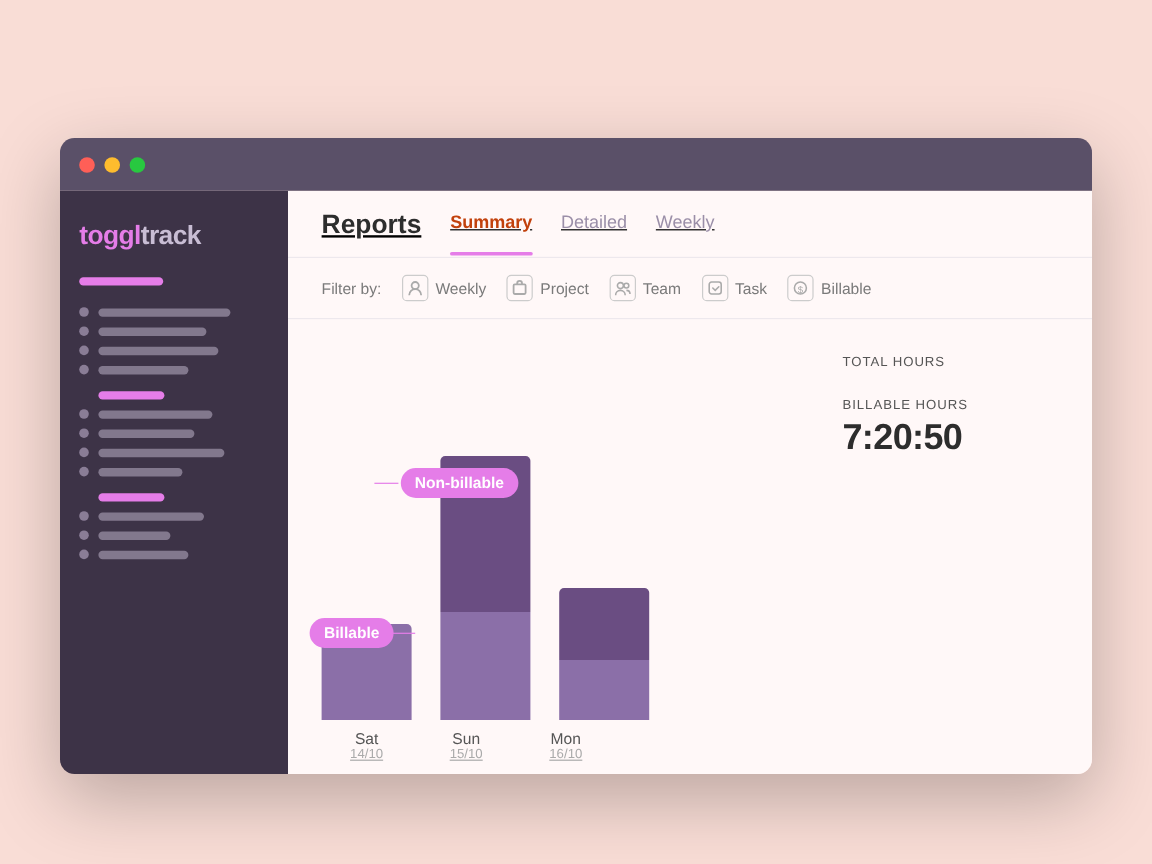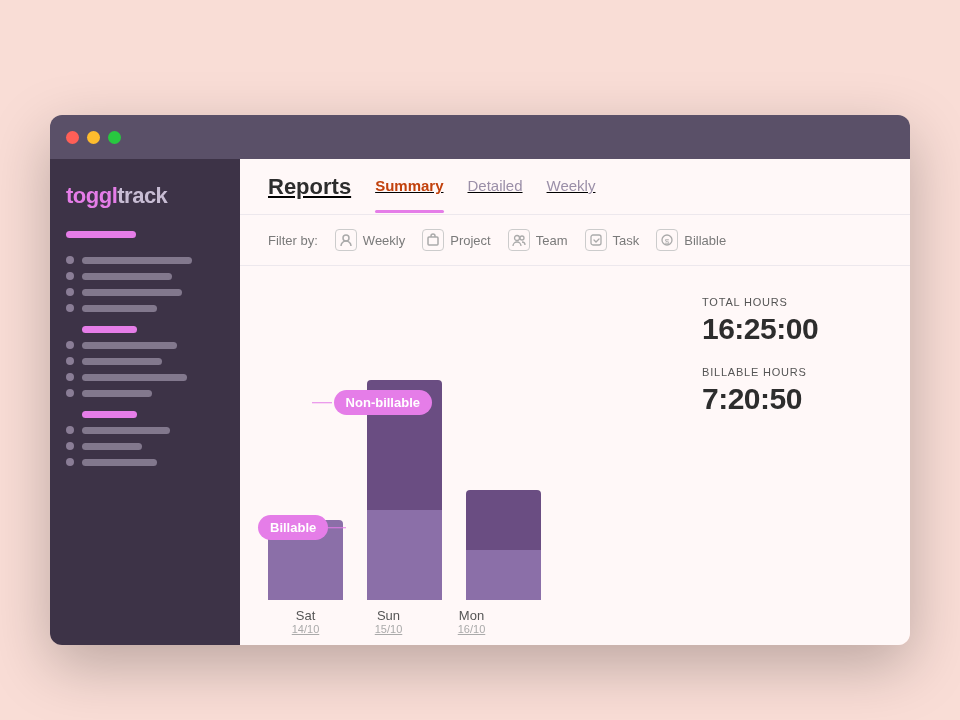--- a/index.html
+++ b/index.html
@@ -478,21 +478,20 @@
             <div class="bar-label-group">
               <span class="bar-day">Mon</span>
               <span class="bar-date">16/10</span>
             </div>
           </div>
         </div>
 
         <div class="stats-section">
           <div class="stat-block">
             <div class="stat-label">TOTAL HOURS</div>
-            <div class="stat-value">16:25:00</div>
           </div>
           <div class="stat-block">
             <div class="stat-label">BILLABLE HOURS</div>
             <div class="stat-value">7:20:50</div>
           </div>
         </div>
       </div>
     </div>
   </div>
 </div>

